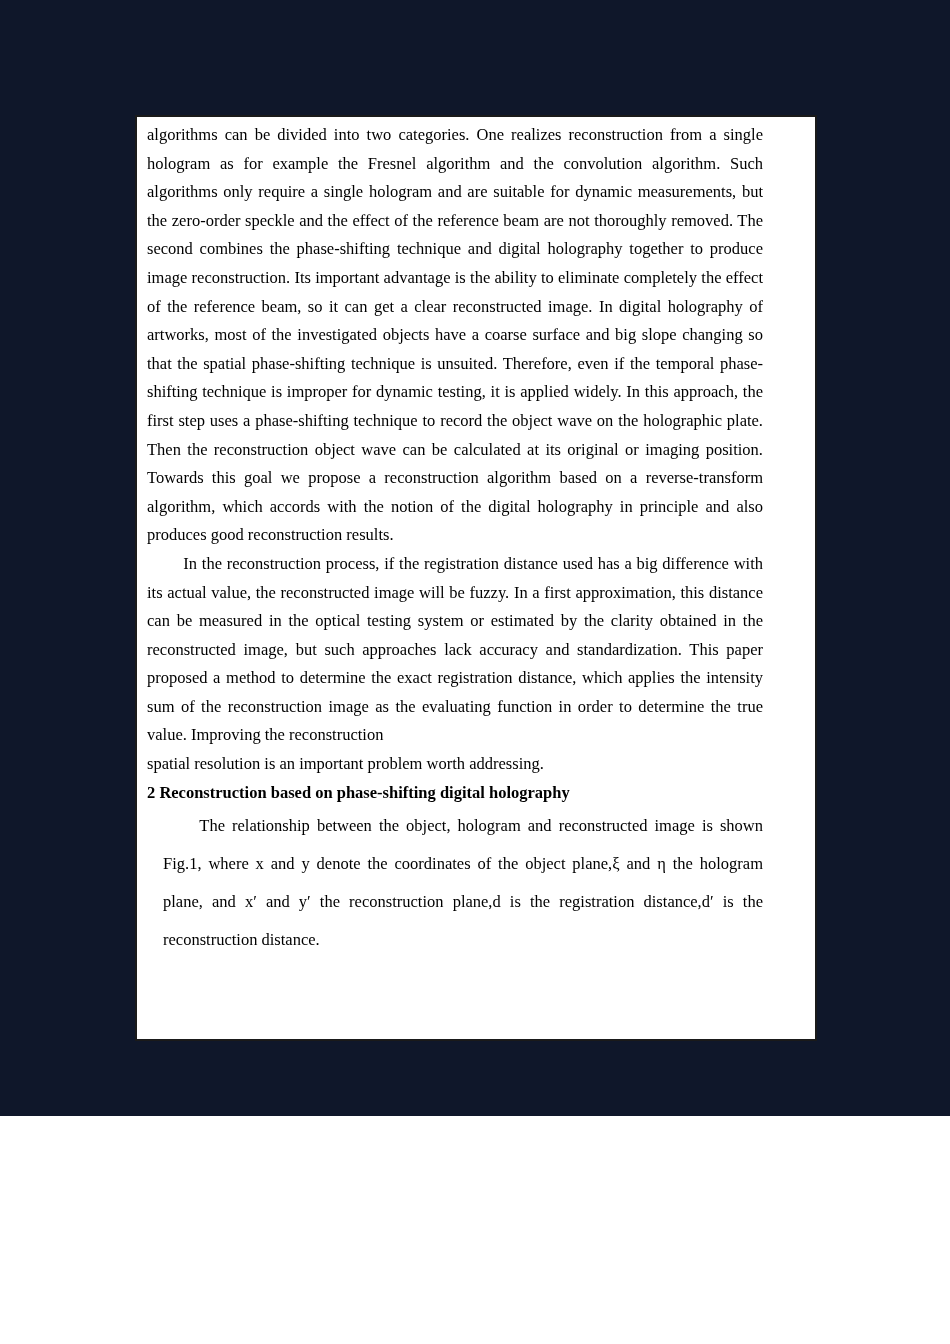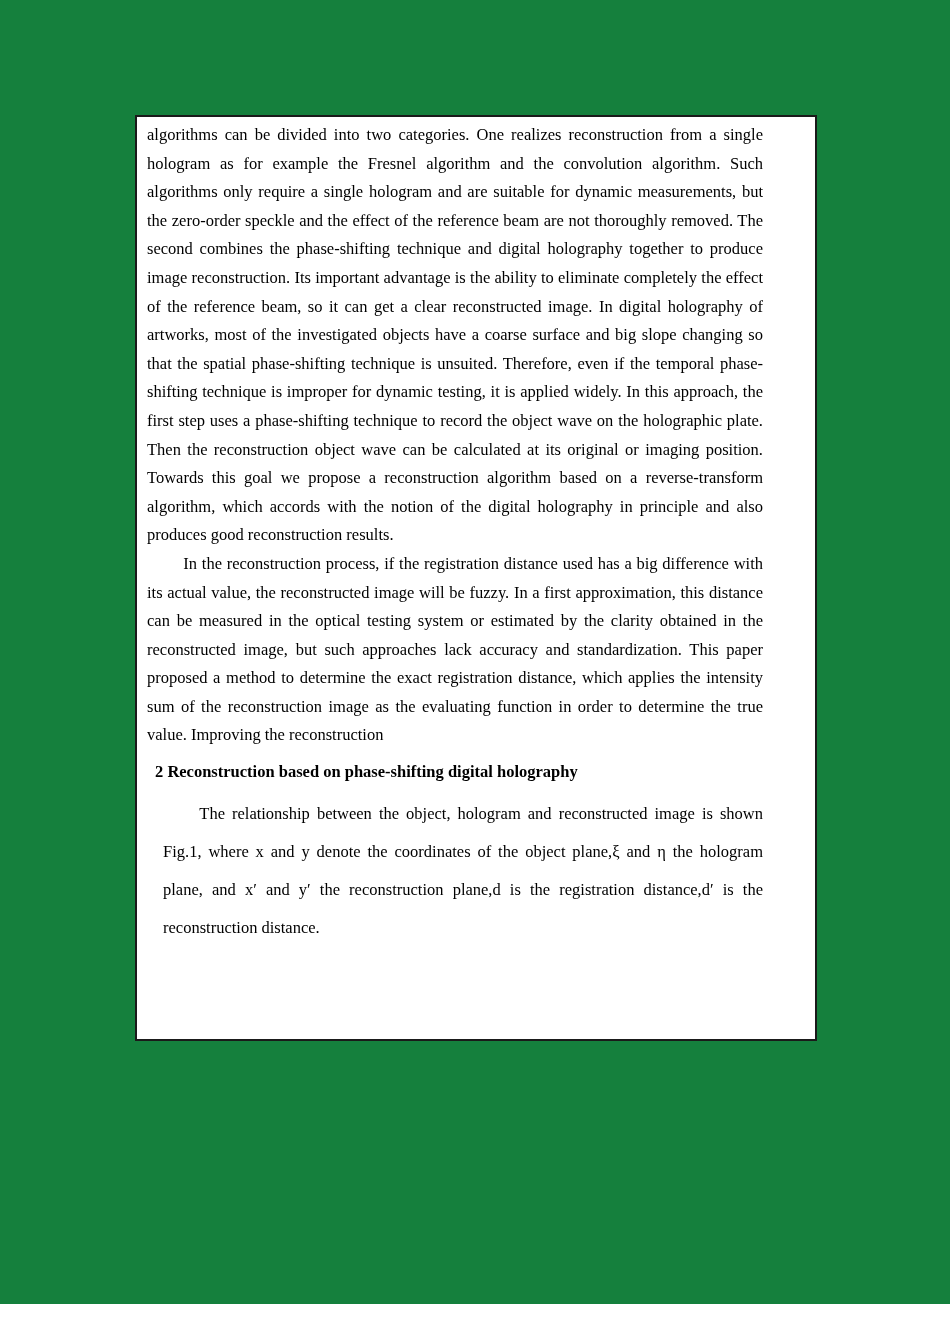--- a/index.html
+++ b/index.html
@@ -12,22 +12,22 @@
     background: #ffffff;
     position: relative;
     font-family: "Liberation Serif", serif;
     color: #000000;
   }
   .page {
     position: absolute;
     left: 0;
     top: 0;
     width: 950px;
-    height: 1304px;
-    background: #15803d;
+    height: 1116px;
+    background: #0f172a;
   }
   .content-box {
     position: absolute;
     left: 135px;
     top: 115px;
     width: 682px;
     height: 926px;
     border: 2px solid #1a1a1a;
     box-sizing: border-box;
     padding: 4px 52px 0 10px;
@@ -41,36 +41,37 @@
     text-align: justify;
     color: #000000;
   }
   .para.indent {
     text-indent: 2.2em;
   }
   .para.no-justify {
     text-align: left;
   }
   .section-heading {
-    margin: 8px;
+    margin: 0;
     font-size: 16.5px;
     line-height: 28.6px;
     font-weight: bold;
     text-align: left;
     color: #000000;
   }
   .para.wide-spacing {
     line-height: 38px;
     text-align: justify;
     margin-left: 16px;
   }
 </style>
 </head>
 <body>
 
 <div class="page">
   <div class="content-box">
     <p class="para">algorithms can be divided into two categories. One realizes reconstruction from a single hologram as for example the Fresnel algorithm and the convolution algorithm. Such algorithms only require a single hologram and are suitable for dynamic measurements, but the zero-order speckle and the effect of the reference beam are not thoroughly removed. The second combines the phase-shifting technique and digital holography together to produce image reconstruction. Its important advantage is the ability to eliminate completely the effect of the reference beam, so it can get a clear reconstructed image. In digital holography of artworks, most of the investigated objects have a coarse surface and big slope changing so that the spatial phase-shifting technique is unsuited. Therefore, even if the temporal phase-shifting technique is improper for dynamic testing, it is applied widely. In this approach, the first step uses a phase-shifting technique to record the object wave on the holographic plate. Then the reconstruction object wave can be calculated at its original or imaging position. Towards this goal we propose a reconstruction algorithm based on a reverse-transform algorithm, which accords with the notion of the digital holography in principle and also produces good reconstruction results.</p>
     <p class="para indent">In the reconstruction process, if the registration distance used has a big difference with its actual value, the reconstructed image will be fuzzy. In a first approximation, this distance can be measured in the optical testing system or estimated by the clarity obtained in the reconstructed image, but such approaches lack accuracy and standardization. This paper proposed a method to determine the exact registration distance, which applies the intensity sum of the reconstruction image as the evaluating function in order to determine the true value. Improving the reconstruction</p>
+    <p class="para no-justify">spatial resolution is an important problem worth addressing.</p>
     <p class="section-heading">2 Reconstruction based on phase-shifting digital holography</p>
     <p class="para indent wide-spacing">The relationship between the object, hologram and reconstructed image is shown Fig.1, where x and y denote the coordinates of the object plane,ξ  and η the hologram plane, and  x′  and  y′ the reconstruction plane,d is the registration distance,d′ is the reconstruction distance.</p>
   </div>
 </div>
 
 </body></html>

